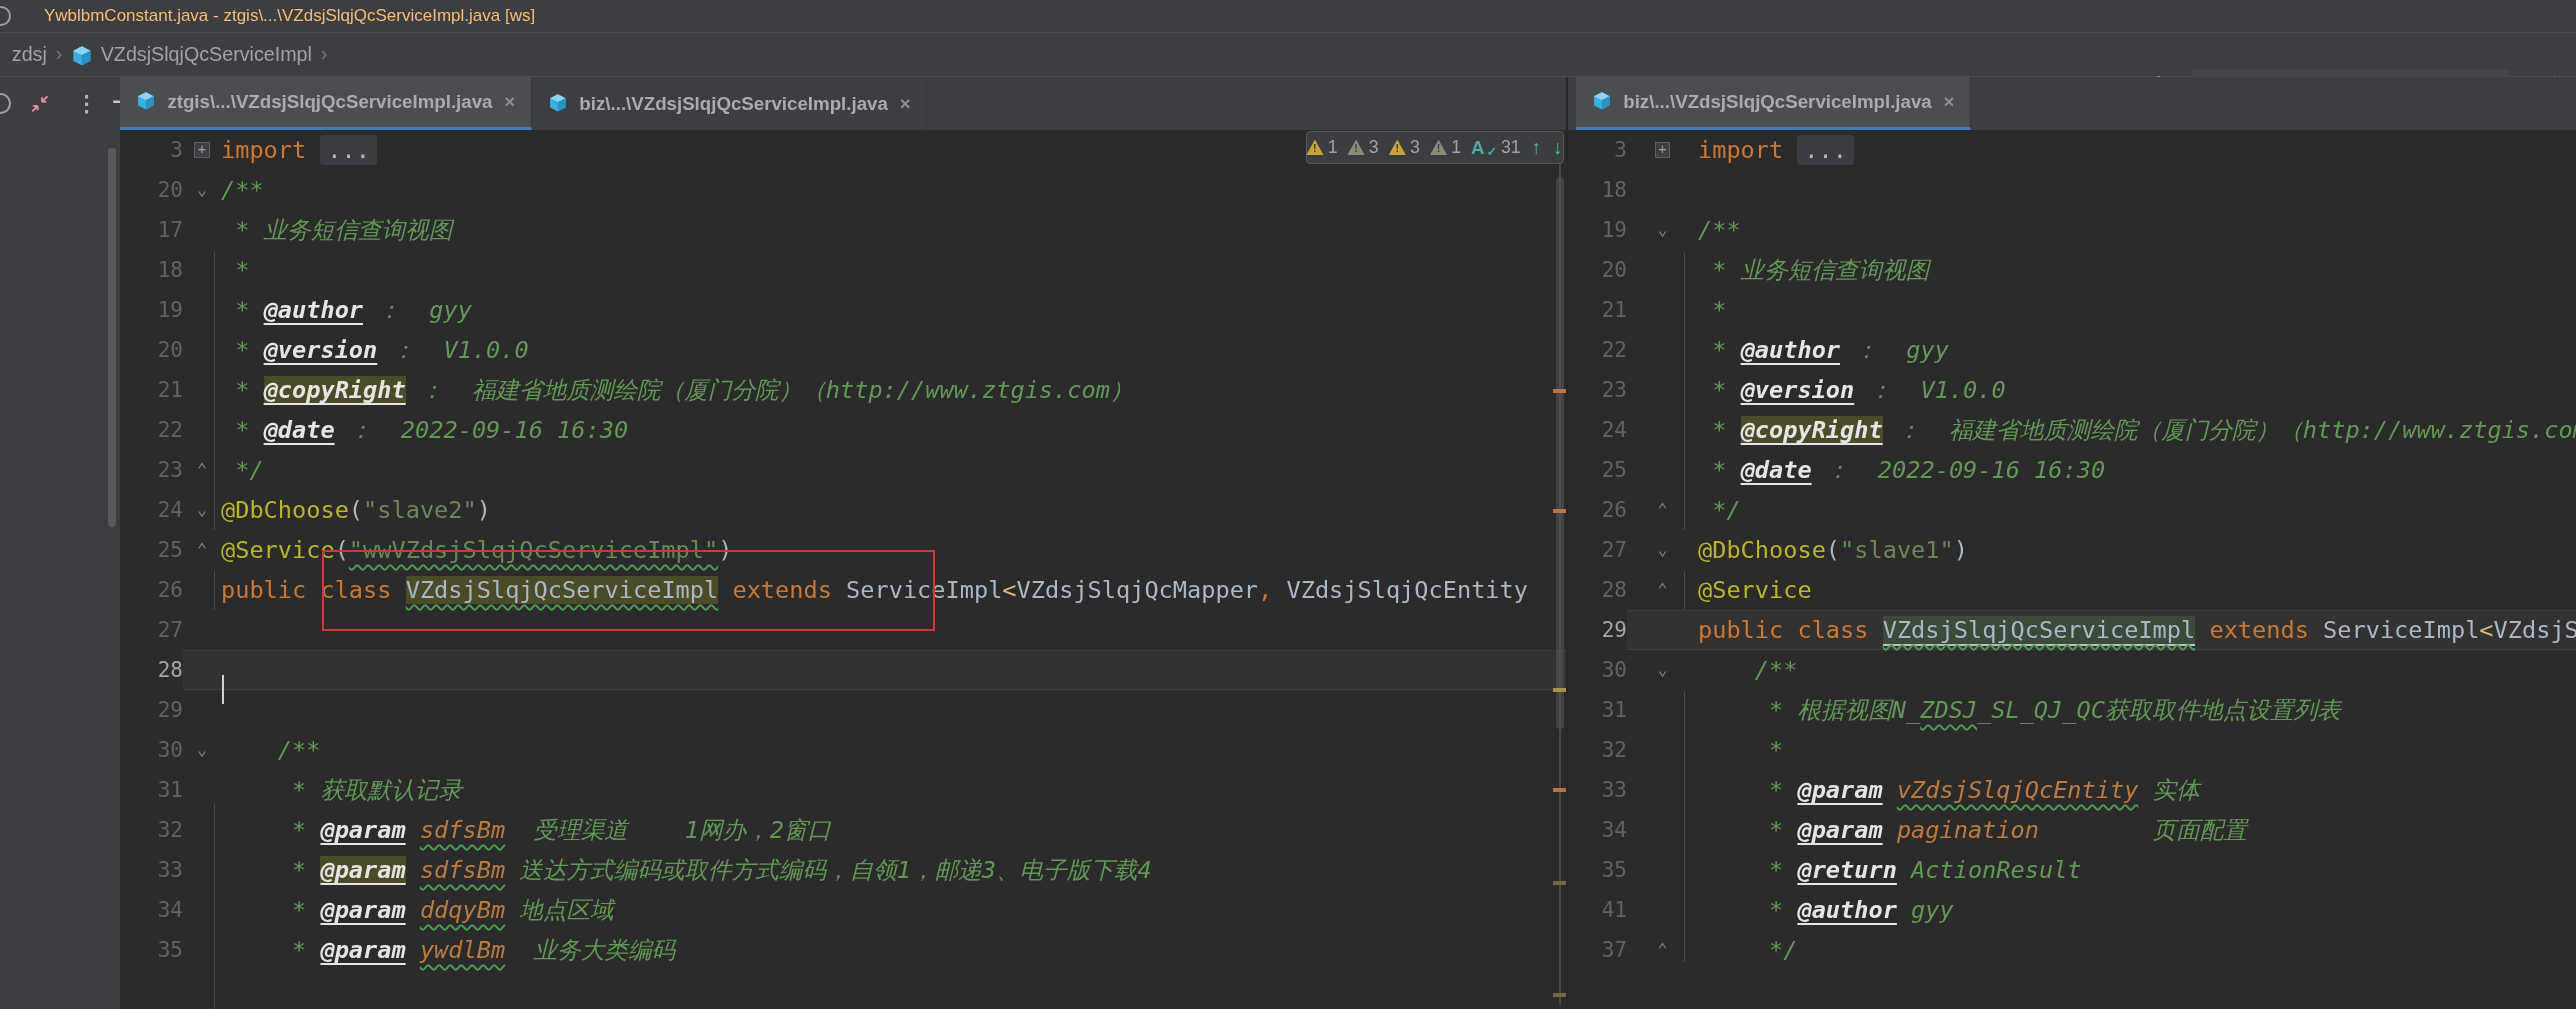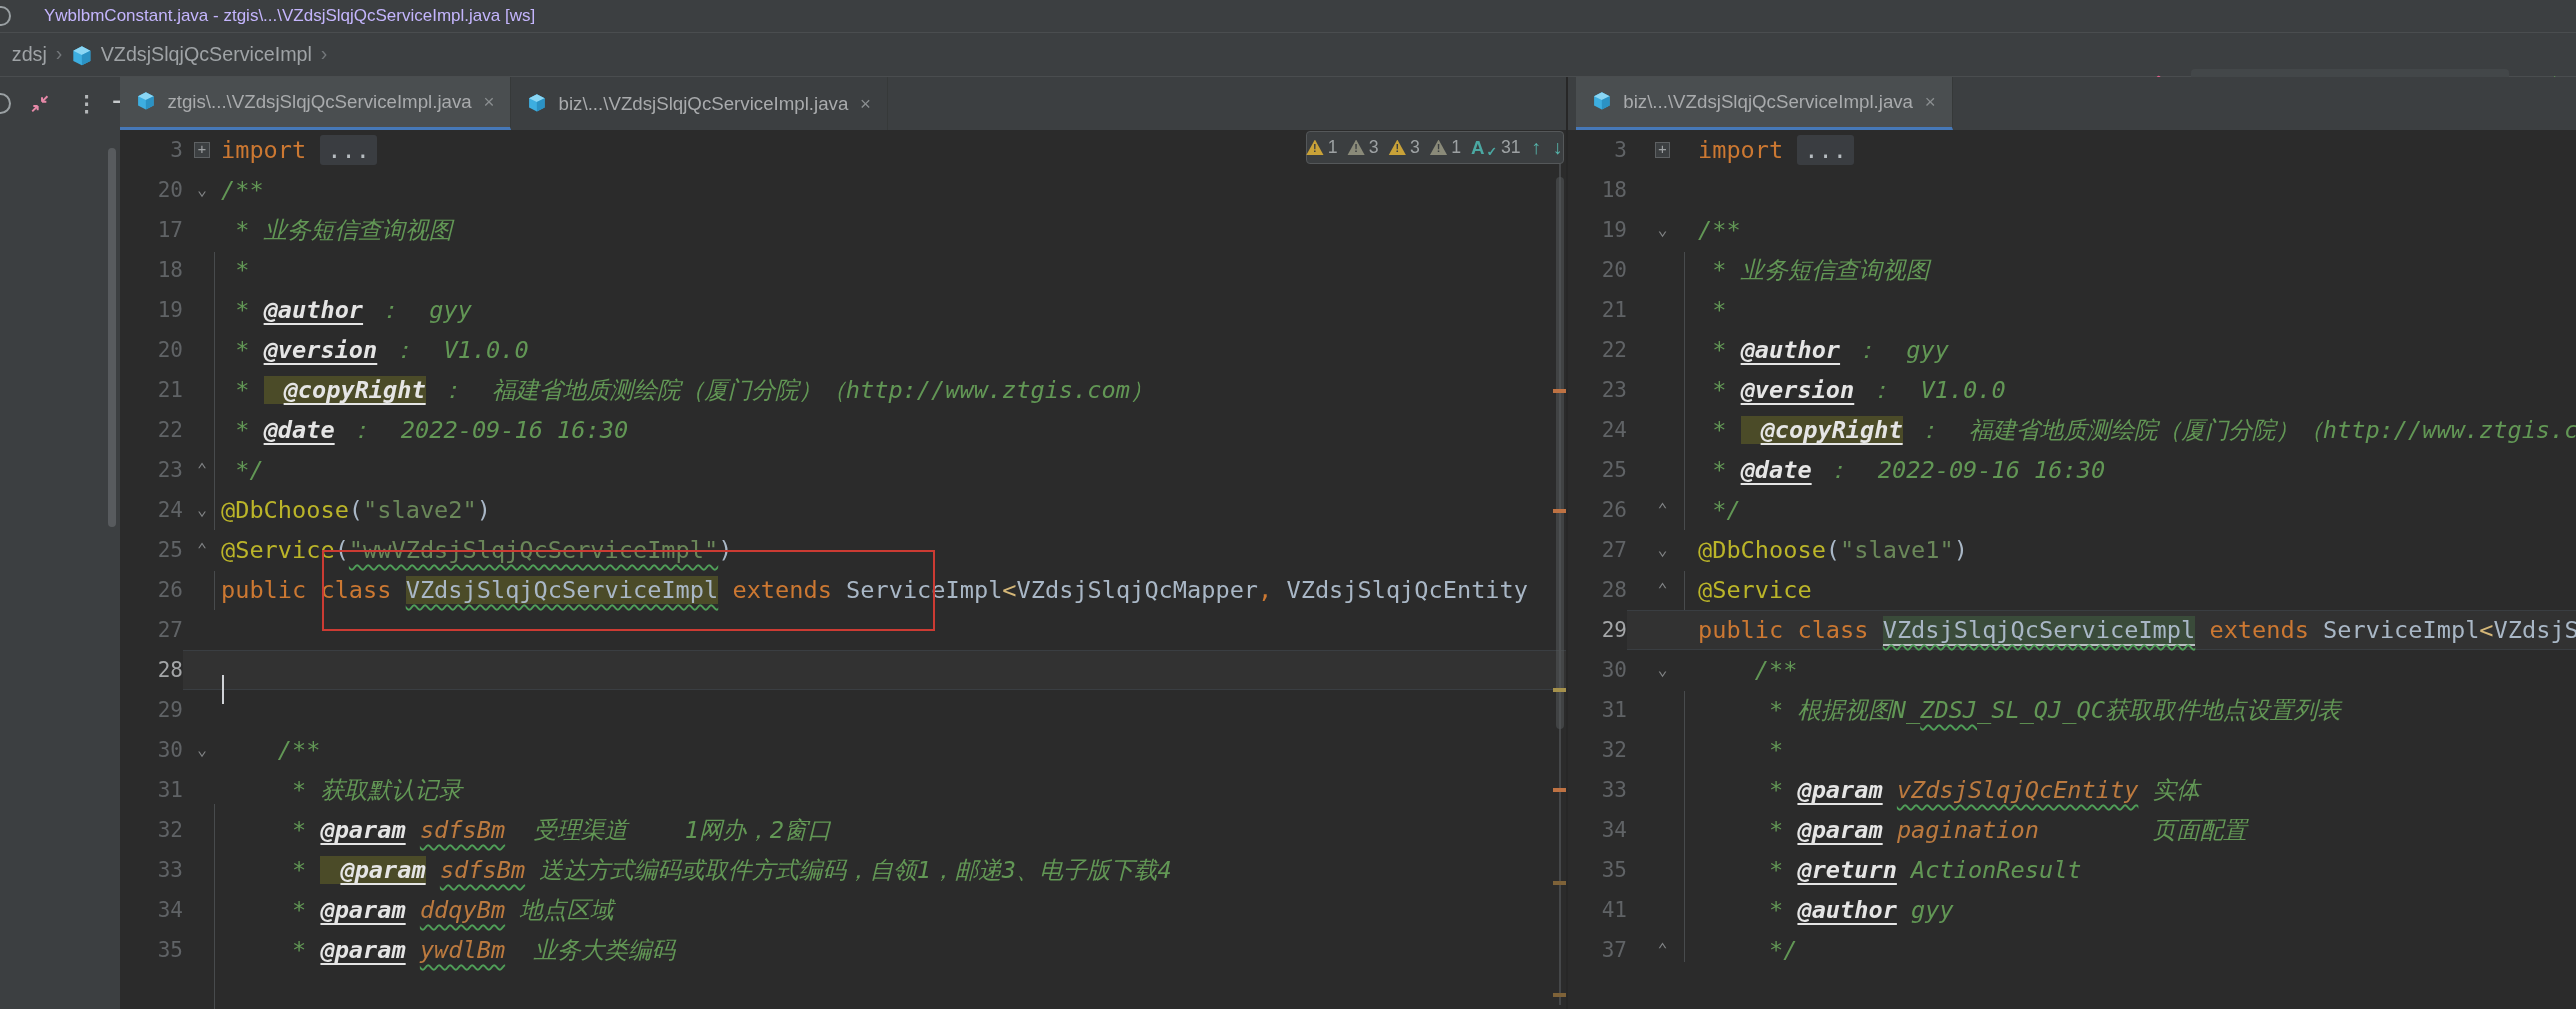--- a/index.html
+++ b/index.html
@@ -12,21 +12,21 @@
   .titlebar{
     position:absolute;left:0;top:0;width:2576px;height:31.5px;
     background:#3C3F41;border-bottom:1px solid #4A4D4F;
     display:flex;align-items:center;
   }
   .titlebar .app-circle{
     width:15.8px;height:15.8px;border:2px solid #9AA0A3;border-radius:50%;
     margin-left:-8.9px;flex:none;
   }
   .titlebar .title-text{
-    color:#c4b5fd;font-size:17px;margin-left:33px;white-space:pre;
+    color:#fdba74;font-size:17px;margin-left:33px;white-space:pre;
   }
   .crumbrow{
     position:absolute;left:0;top:32.5px;width:2576px;height:43px;
     background:#3C3F41;border-bottom:1px solid #4A4D4F;
     display:flex;align-items:center;
   }
   .crumbs{display:flex;align-items:center;margin-left:11.8px;}
   .crumb{color:#9FA3A6;font-size:19.7px;}
   .crumb-sep{color:#74787B;font-size:19.7px;margin:0 8.9px;transform:translateY(-1px);}
   .cube-icon{width:21.7px;height:21.7px;flex:none;display:inline-block;margin-right:7.9px;transform:translateY(2px);}
@@ -59,20 +59,21 @@
   .twheader .collapse{width:21.7px;height:21.7px;margin-left:17.7px;}
   .twheader .vdiv{width:1px;height:25.6px;background:#4C4F51;margin-left:13.8px;}
   .twheader .kebab{color:#B4B7B9;font-size:21.7px;font-weight:bold;margin-left:11.8px;letter-spacing:0;}
   .twheader .minim{color:#C6C9CB;font-size:23.6px;font-weight:bold;margin-left:15.8px;transform:translateY(-3px);}
   .tabs-left{position:absolute;left:120px;top:0;height:53px;display:flex;}
   .tabs-right{position:absolute;left:1568px;top:0;height:53px;display:flex;padding-left:7.9px;}
   .tab{
     display:flex;align-items:center;height:53px;padding:0 15.8px;
     box-sizing:border-box;color:#A9ABAD;font-size:18.7px;white-space:pre;
     border-right:1px solid #363939;
+    font-weight:bold;
   }
   .tab.active{background:#4A4E50;border-bottom:3.9px solid #4678B8;}
   .tab .cube-icon{transform:none;margin-right:9.9px;}
   .tab .close{color:#8A8E90;font-size:18.7px;margin-left:11.8px;}
   
   .toolwindow{
     position:absolute;left:0;top:130px;width:120px;height:880px;background:#3C3F41;
   }
   .toolwindow .thumb{
     position:absolute;left:108px;top:17.7px;width:7.9px;height:379px;
@@ -119,21 +120,21 @@
   .dtag{color:#e5e5e5;font-style:italic;font-weight:bold;text-decoration:underline;text-underline-offset:4.9px;}
   .dpar{color:#BC7A3F;font-style:italic;}
   .txt{color:#A9B7C6;}
   .gold{color:#D5B778;}
   .orp{color:#CC7832;}
   .foldb{
     background:#3A3D41;color:#B6BCC0;border-radius:3px;padding:1px 6.9px;
     font-style:normal;
   }
   .w{text-decoration:underline;text-decoration-style:wavy;text-decoration-color:#4F9E58;text-decoration-thickness:2px;text-underline-offset:5.9px;text-decoration-skip-ink:none;}
-  .dtag.w, .dtag.h{padding-left:20px;}
+  .dtag.w, .dtag.h{}
   .h{background:#4B4B28;}
   .g{background:#3A4B3A;box-shadow:0 2px 0 #B9BEC2;}
   
   .foldline{position:absolute;width:1px;background:#484B4D;}
   
   .stripe{position:absolute;top:0;height:880px;width:15.8px;right:0;}
   .stripe .track{position:absolute;left:6.9px;top:7.9px;width:2px;height:867px;background:#454749;}
   .stripe .sthumb{position:absolute;left:3.9px;top:47px;width:7.9px;height:552px;background:#54585A;opacity:.55;border-radius:3.9px;}
   .stripe .mark{position:absolute;left:1px;width:13.8px;height:3.9px;}
   

